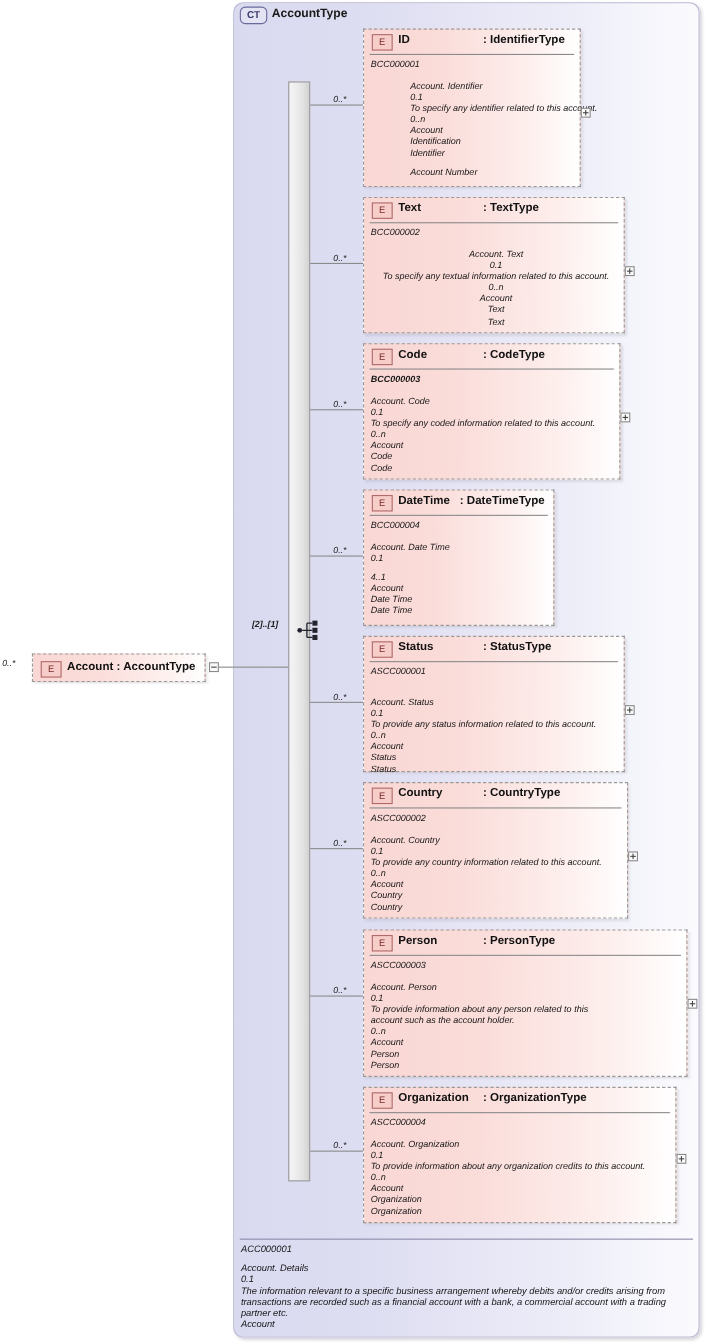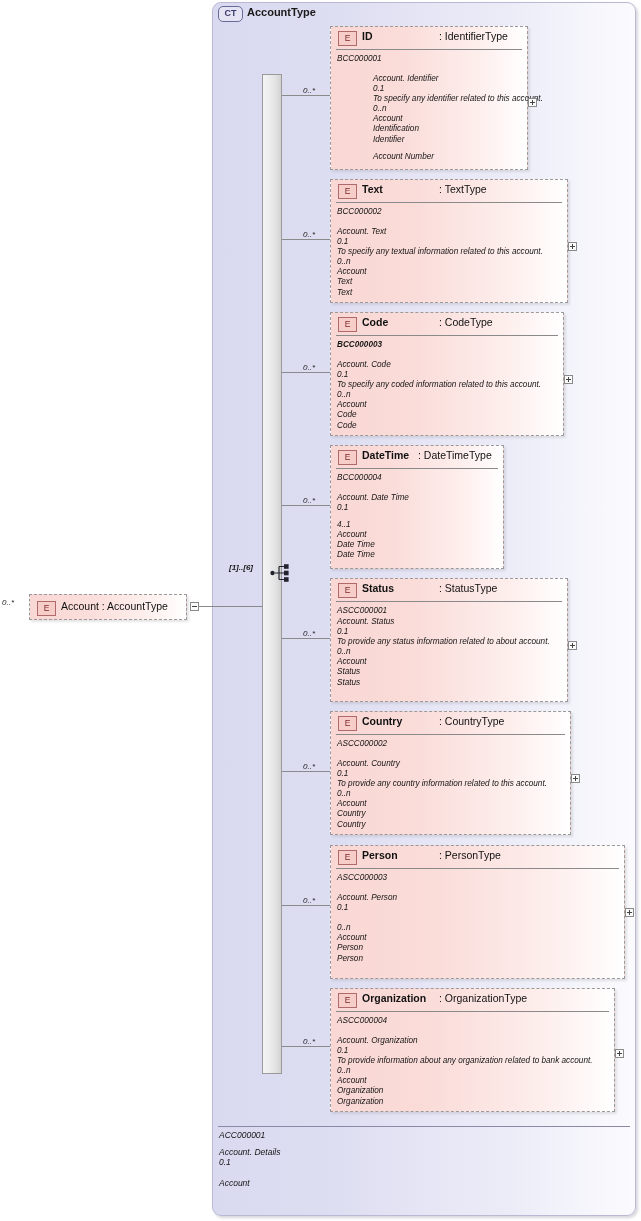--- a/index.html
+++ b/index.html
@@ -89,21 +89,21 @@
     font-size:8.5px;line-height:12px;text-align:center;
     color:#7a2a2a;
   }
   .el-name{
     position:absolute;left:31px;top:3px;
     font-size:10.5px;font-weight:bold;color:#111;
     white-space:nowrap;
   }
   .el-type{
     position:absolute;top:3px;
-    font-size:10.5px;font-weight:normal;color:#111;
+    font-size:10.5px;font-weight:bold;color:#111;
     white-space:nowrap;
   }
   .el-rule{
     position:absolute;left:5px;right:5px;height:1px;background:#8a8a8a;
   }
   .el-code{
     position:absolute;left:6px;
     font-size:8.2px;font-style:italic;color:#151515;
     white-space:nowrap;
   }
@@ -139,21 +139,21 @@
     box-sizing:border-box;
     box-shadow:2px 2px 2px rgba(140,140,150,.22);
   }
   .root-badge{
     position:absolute;left:7px;top:6px;width:17px;height:13px;
     border:1px solid #b06a6a;background:#f6cdc9;
     font-size:8.5px;line-height:12px;text-align:center;color:#7a2a2a;
   }
   .root-label{
     position:absolute;left:31px;top:5px;
-    font-size:10.5px;font-weight:normal;color:#111;white-space:nowrap;
+    font-size:10.5px;font-weight:bold;color:#111;white-space:nowrap;
   }
   .root-occ{
     position:absolute;left:2px;top:598px;
     font-size:8px;font-style:italic;color:#1a1a1a;
   }
 </style>
 </head>
 <body>
 
 <div class="canvas">
@@ -164,21 +164,21 @@
 
   <div class="root-occ">0..*</div>
   <div class="root-el">
     <div class="root-badge">E</div>
     <div class="root-label">Account : AccountType</div>
   </div>
   <div class="expander" style="left:190px;top:602px;"></div>
   <div class="h-line" style="left:199px;top:606px;width:63px;"></div>
 
   <div class="seq-bar"></div>
-  <div class="bar-occ">[1]..[6]</div>
+  <div class="bar-occ">[2]..[1]</div>
   <div class="seq-icon">
     <svg width="22" height="20" viewBox="0 0 22 20">
       <circle cx="2.5" cy="10" r="2.2" fill="#232330"></circle>
       <path d="M4.8 10 H9 M9 3.5 V16.5 M9 3.5 H14 M9 10 H14 M9 16.5 H14" stroke="#232330" stroke-width="1.2" fill="none"></path>
       <rect x="14" y="1.2" width="4.6" height="4.6" fill="#232330"></rect>
       <rect x="14" y="7.7" width="4.6" height="4.6" fill="#232330"></rect>
       <rect x="14" y="14.2" width="4.6" height="4.6" fill="#232330"></rect>
     </svg>
   </div>
 
@@ -209,21 +209,21 @@
   <div class="h-line" style="left:282px;top:239px;width:48px;"></div>
   <div class="occ" style="left:303px;top:230px;">0..*</div>
   <div class="el" style="left:330px;top:179px;width:238px;height:124px;">
     <div class="el-hd">
       <div class="el-badge">E</div>
       <div class="el-name">Text</div>
       <div class="el-type" style="left:108px;">: TextType</div>
     </div>
     <div class="el-rule" style="top:22px;"></div>
     <div class="el-code" style="top:27px;">BCC000002</div>
-    <div class="el-doc" style="top:47px;width:228px;">
+    <div class="el-doc" style="top:47px;width:228px;text-align:center;">
       <span>Account. Text</span><br>
       <span>0.1</span><br>
       <span>To specify any textual information related to this account.</span><br>
       <span>0..n</span><br>
       <span>Account</span><br>
       <span>Text</span><br>
       <span>Text</span>
     </div>
   </div>
   <div class="expander plus" style="left:568px;top:242px;"></div>
@@ -274,24 +274,24 @@
   <div class="h-line" style="left:282px;top:638px;width:48px;"></div>
   <div class="occ" style="left:303px;top:629px;">0..*</div>
   <div class="el" style="left:330px;top:578px;width:238px;height:124px;">
     <div class="el-hd">
       <div class="el-badge">E</div>
       <div class="el-name">Status</div>
       <div class="el-type" style="left:108px;">: StatusType</div>
     </div>
     <div class="el-rule" style="top:22px;"></div>
     <div class="el-code" style="top:27px;">ASCC000001</div>
-    <div class="el-doc" style="top:38px;width:228px;font-style:italic;">
+    <div class="el-doc" style="top:55px;width:228px;font-style:italic;">
       <span>Account. Status</span><br>
       <span>0.1</span><br>
-      <span>To provide any status information related to about account.</span><br>
+      <span>To provide any status information related to this account.</span><br>
       <span>0..n</span><br>
       <span>Account</span><br>
       <span>Status</span><br>
       <span>Status</span>
     </div>
   </div>
   <div class="expander plus" style="left:568px;top:641px;"></div>
 
   <div class="h-line" style="left:282px;top:771px;width:48px;"></div>
   <div class="occ" style="left:303px;top:762px;">0..*</div>
@@ -321,21 +321,21 @@
     <div class="el-hd">
       <div class="el-badge">E</div>
       <div class="el-name">Person</div>
       <div class="el-type" style="left:108px;">: PersonType</div>
     </div>
     <div class="el-rule" style="top:22px;"></div>
     <div class="el-code" style="top:27px;">ASCC000003</div>
     <div class="el-doc" style="top:47px;width:228px;">
       <span>Account. Person</span><br>
       <span>0.1</span><br>
-      <br>
+      <span>To provide information about any person related to this account such as the account holder.</span><br>
       <span>0..n</span><br>
       <span>Account</span><br>
       <span>Person</span><br>
       <span>Person</span>
     </div>
   </div>
   <div class="expander plus" style="left:625px;top:908px;"></div>
 
   <div class="h-line" style="left:282px;top:1046px;width:48px;"></div>
   <div class="occ" style="left:303px;top:1037px;">0..*</div>
@@ -343,32 +343,32 @@
     <div class="el-hd">
       <div class="el-badge">E</div>
       <div class="el-name">Organization</div>
       <div class="el-type" style="left:108px;text-align:right;">: OrganizationType</div>
     </div>
     <div class="el-rule" style="top:22px;"></div>
     <div class="el-code" style="top:27px;">ASCC000004</div>
     <div class="el-doc" style="top:47px;width:275px;">
       <span>Account. Organization</span><br>
       <span>0.1</span><br>
-      <span>To provide information about any organization related to bank account.</span><br>
+      <span>To provide information about any organization credits to this account.</span><br>
       <span>0..n</span><br>
       <span>Account</span><br>
       <span>Organization</span><br>
       <span>Organization</span>
     </div>
   </div>
   <div class="expander plus" style="left:615px;top:1049px;"></div>
 
   <div class="ct-foot-rule"></div>
   <div class="ct-foot">
     <span>ACC000001</span>
     <span class="gap"></span>
     <span>Account. Details</span><br>
     <span>0.1</span><br>
-    <br>
+    <span>The information relevant to a specific business arrangement whereby debits and/or credits arising from transactions are recorded such as a financial account with a bank, a commercial account with a trading partner etc.</span><br>
     <span>Account</span>
   </div>
 
 </div>
 
 </body></html>

